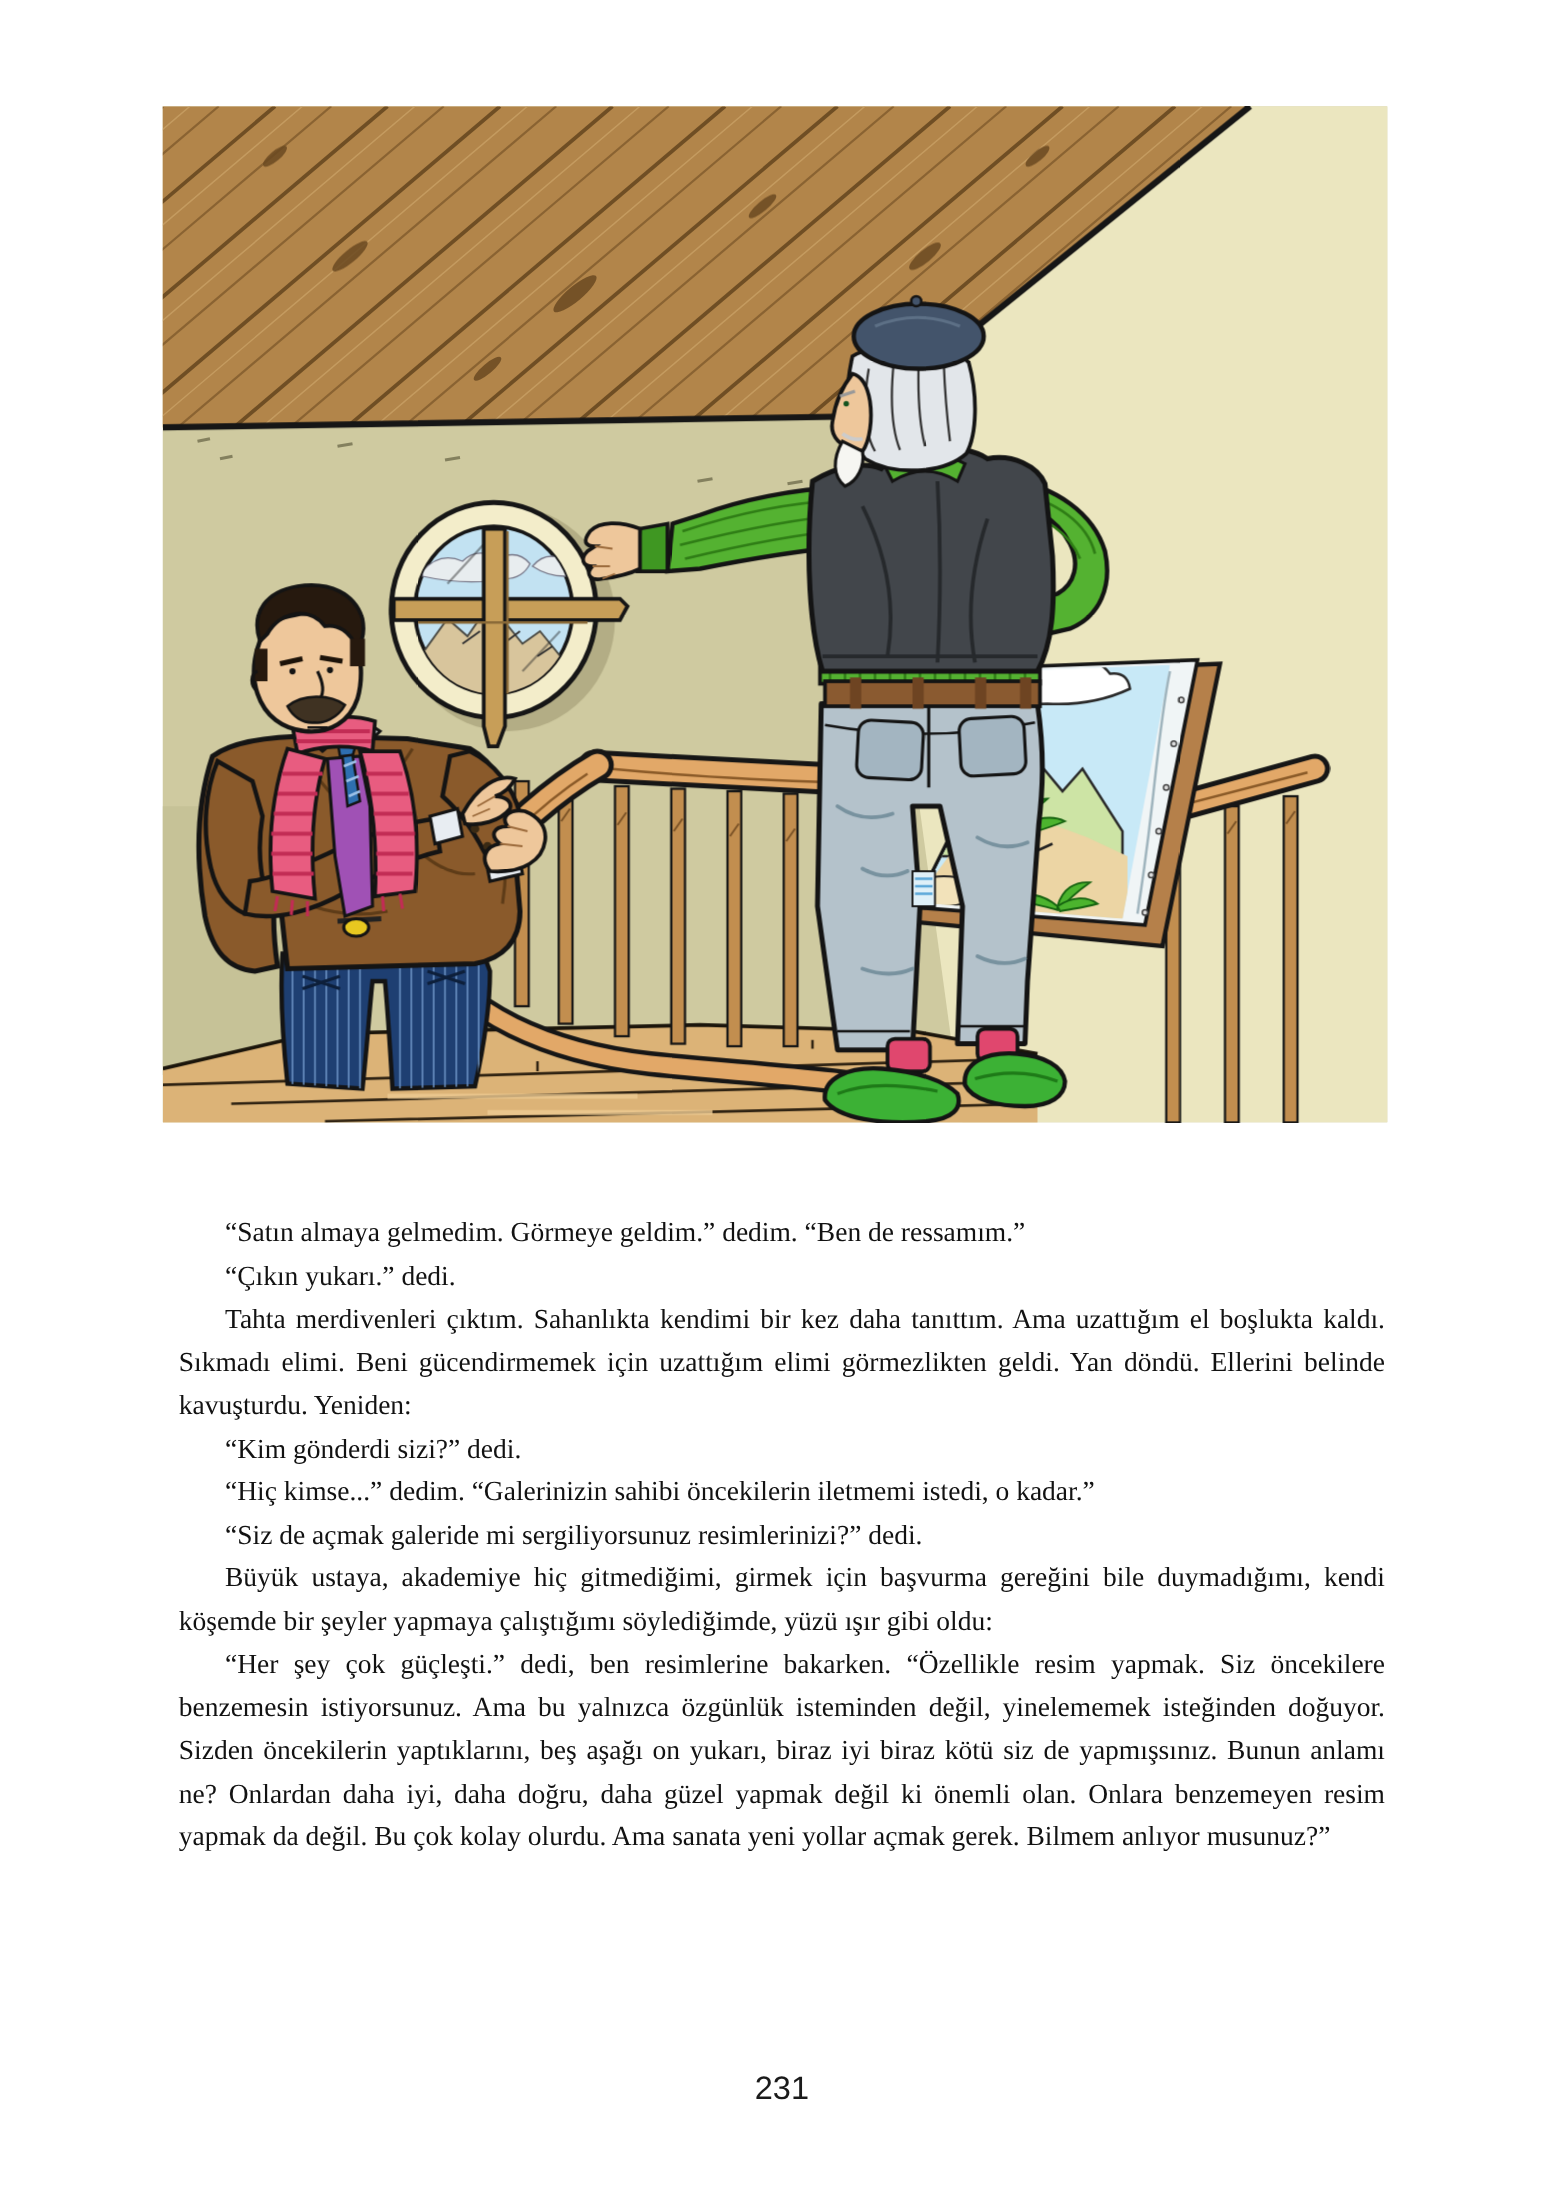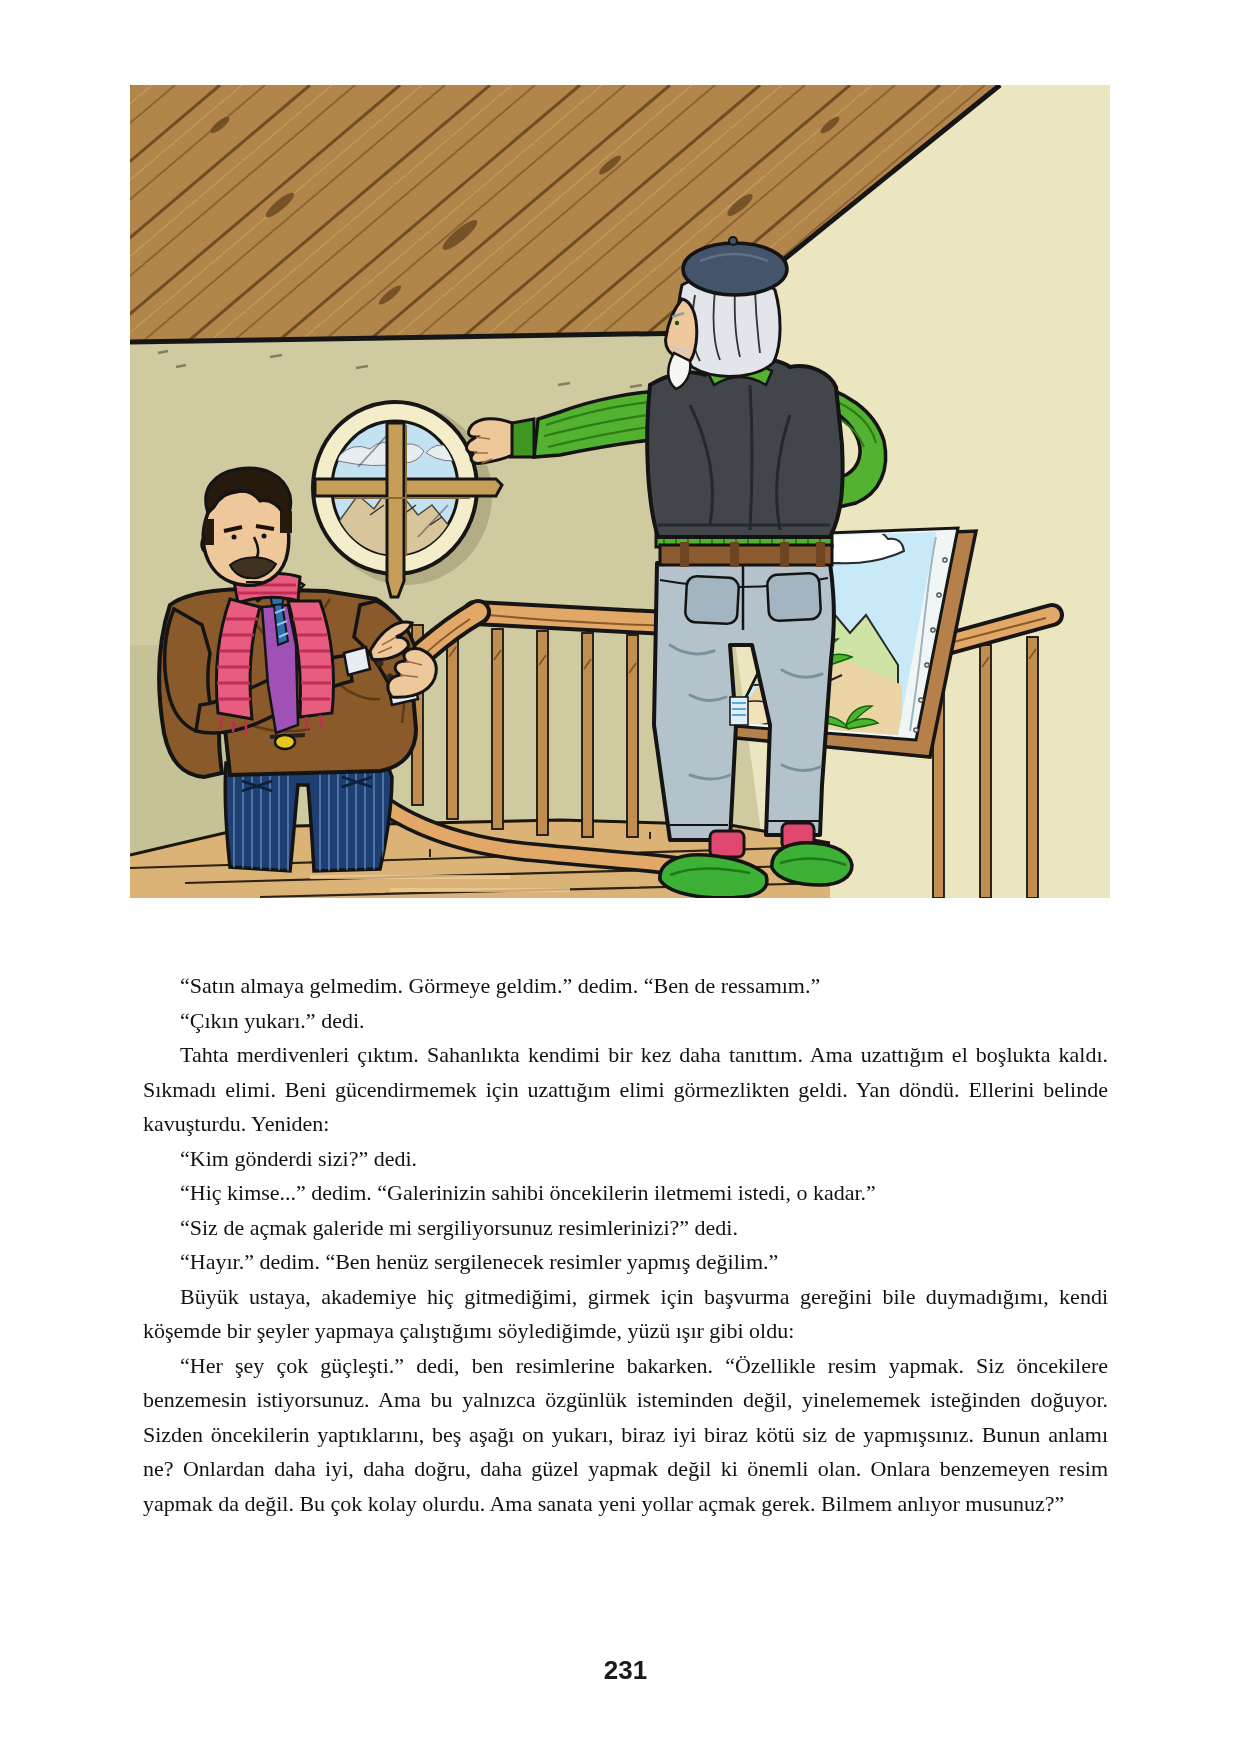--- a/index.html
+++ b/index.html
@@ -11,21 +11,21 @@
     position:absolute;left:130px;top:85px;width:980px;height:813px;
   }
   .illustration svg{display:block;width:100%;height:100%;}
   .story{
     position:absolute;left:143px;top:921px;width:965px;
     font-size:22px;line-height:34.5px;text-align:justify;margin-top:48px;
   }
   .story p{margin:0;text-indent:37px;}
   .page-number{
     position:absolute;left:143px;top:1655px;width:965px;text-align:center;
-    font-family:"Liberation Sans", sans-serif;font-weight:bold;font-size:26px;color:#1a1a1a;
+    font-family:"Liberation Sans", sans-serif;font-weight:normal;font-size:26px;color:#1a1a1a;
   }
 </style>
 </head>
 <body>
 
 <div class="illustration">
 <svg viewBox="0 0 980 813" preserveAspectRatio="none" xmlns="http://www.w3.org/2000/svg">
   <defs>
     <clipPath id="roofClip">
           <path d="M0,0 H870 L563,248 L0,257 Z"></path>
@@ -323,18 +323,17 @@
 </svg>
 </div>
 
 <div class="story">
   <p>“Satın almaya gelmedim. Görmeye geldim.” dedim. “Ben de ressamım.”</p>
   <p>“Çıkın yukarı.” dedi.</p>
   <p>Tahta merdivenleri çıktım. Sahanlıkta kendimi bir kez daha tanıttım. Ama uzattığım el boşlukta kaldı. Sıkmadı elimi. Beni gücendirmemek için uzattığım elimi görmezlikten geldi. Yan döndü. Ellerini belinde kavuşturdu. Yeniden:</p>
   <p>“Kim gönderdi sizi?” dedi.</p>
   <p>“Hiç kimse...” dedim. “Galerinizin sahibi öncekilerin iletmemi istedi, o kadar.”</p>
   <p>“Siz de açmak galeride mi sergiliyorsunuz resimlerinizi?” dedi.</p>
-  <p>“Hayır.” dedim. “Ben henüz sergilenecek resimler yapmış değilim.”</p>
   <p>Büyük ustaya, akademiye hiç gitmediğimi, girmek için başvurma gereğini bile duymadığımı, kendi köşemde bir şeyler yapmaya çalıştığımı söylediğimde, yüzü ışır gibi oldu:</p>
   <p>“Her şey çok güçleşti.” dedi, ben resimlerine bakarken. “Özellikle resim yapmak. Siz öncekilere benzemesin istiyorsunuz. Ama bu yalnızca özgünlük isteminden değil, yinelememek isteğinden doğuyor. Sizden öncekilerin yaptıklarını, beş aşağı on yukarı, biraz iyi biraz kötü siz de yapmışsınız. Bunun anlamı ne? Onlardan daha iyi, daha doğru, daha güzel yapmak değil ki önemli olan. Onlara benzemeyen resim yapmak da değil. Bu çok kolay olurdu. Ama sanata yeni yollar açmak gerek. Bilmem anlıyor musunuz?”</p>
 </div>
 
 <div class="page-number">231</div>
 
 </body></html>

